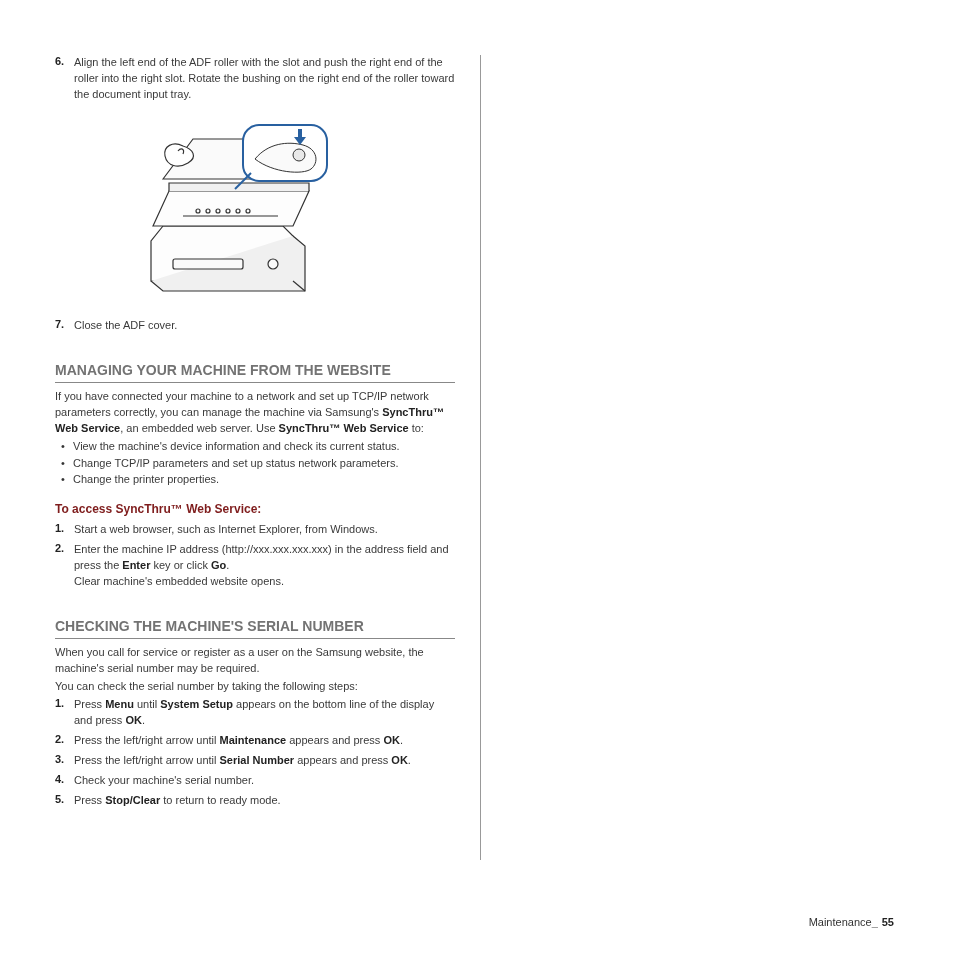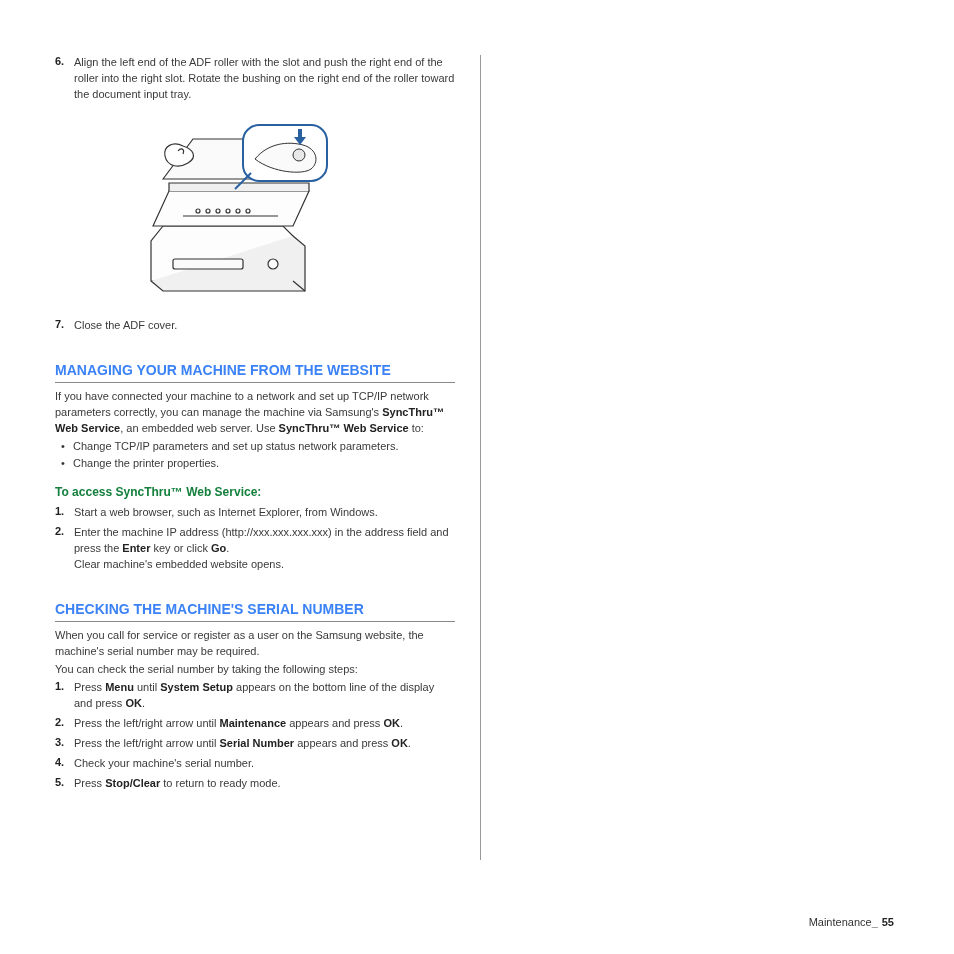--- a/index.html
+++ b/index.html
@@ -40,21 +40,21 @@
     flex: 1;
     line-height: 1.45;
   }
   .illus {
     margin: 18px 0 22px 68px;
   }
   .printer-svg { display: block; }
   h2.section {
     font-size: 14px;
     font-weight: bold;
-    color: #3b82f6;
+    color: #737373;
     border-bottom: 1px solid #888;
     padding-bottom: 4px;
     margin: 28px 0 6px 0;
   }
   .para {
     line-height: 1.45;
     margin-bottom: 2px;
   }
   ul.bullets {
     list-style: none;
@@ -68,21 +68,21 @@
   }
   ul.bullets li:before {
     content: "•";
     position: absolute;
     left: 6px;
     color: #333;
   }
   h3.sub {
     font-size: 12px;
     font-weight: bold;
-    color: #15803d;
+    color: #7f1d1d;
     margin: 14px 0 6px 0;
   }
   .steps {
     margin-left: 0;
   }
   .bold { font-weight: bold; color:#222; }
   .footer {
     position: absolute;
     bottom: 26px;
     right: 60px;
@@ -142,20 +142,21 @@
     <div class="step-row">
       <div class="step-num">7.</div>
       <div class="step-body">Close the ADF cover.</div>
     </div>
 
     <h2 class="section">MANAGING YOUR MACHINE FROM THE WEBSITE</h2>
     <p class="para">
       <span>If you have connected your machine to a network and set up TCP/IP network parameters correctly, you can manage the machine via Samsung's </span><span class="bold">SyncThru™ Web Service</span><span>, an embedded web server. Use </span><span class="bold">SyncThru™ Web Service</span><span> to:</span>
     </p>
     <ul class="bullets">
+      <li>View the machine's device information and check its current status.</li>
       <li>Change TCP/IP parameters and set up status network parameters.</li>
       <li>Change the printer properties.</li>
     </ul>
 
     <h3 class="sub">To access SyncThru™ Web Service:</h3>
     <div class="steps">
       <div class="step-row">
         <div class="step-num">1.</div>
         <div class="step-body">Start a web browser, such as Internet Explorer, from Windows.</div>
       </div>

